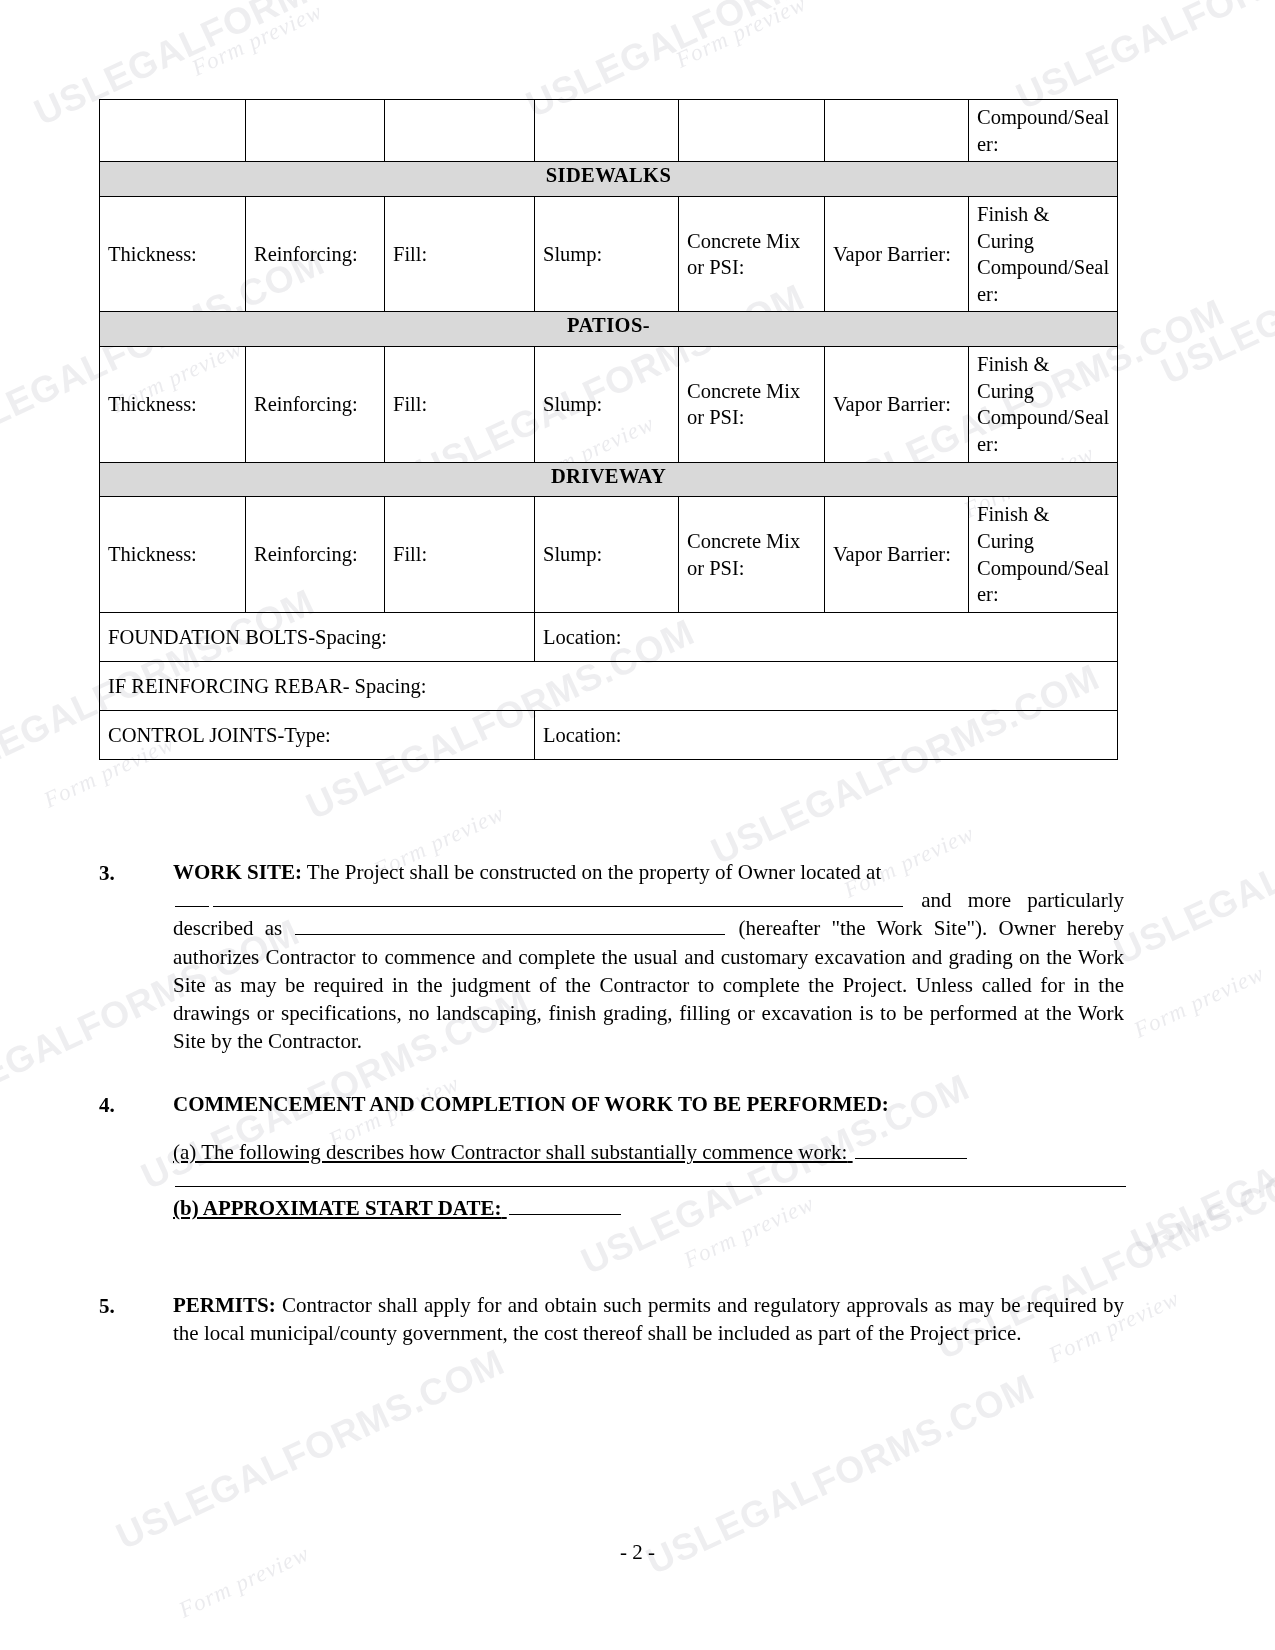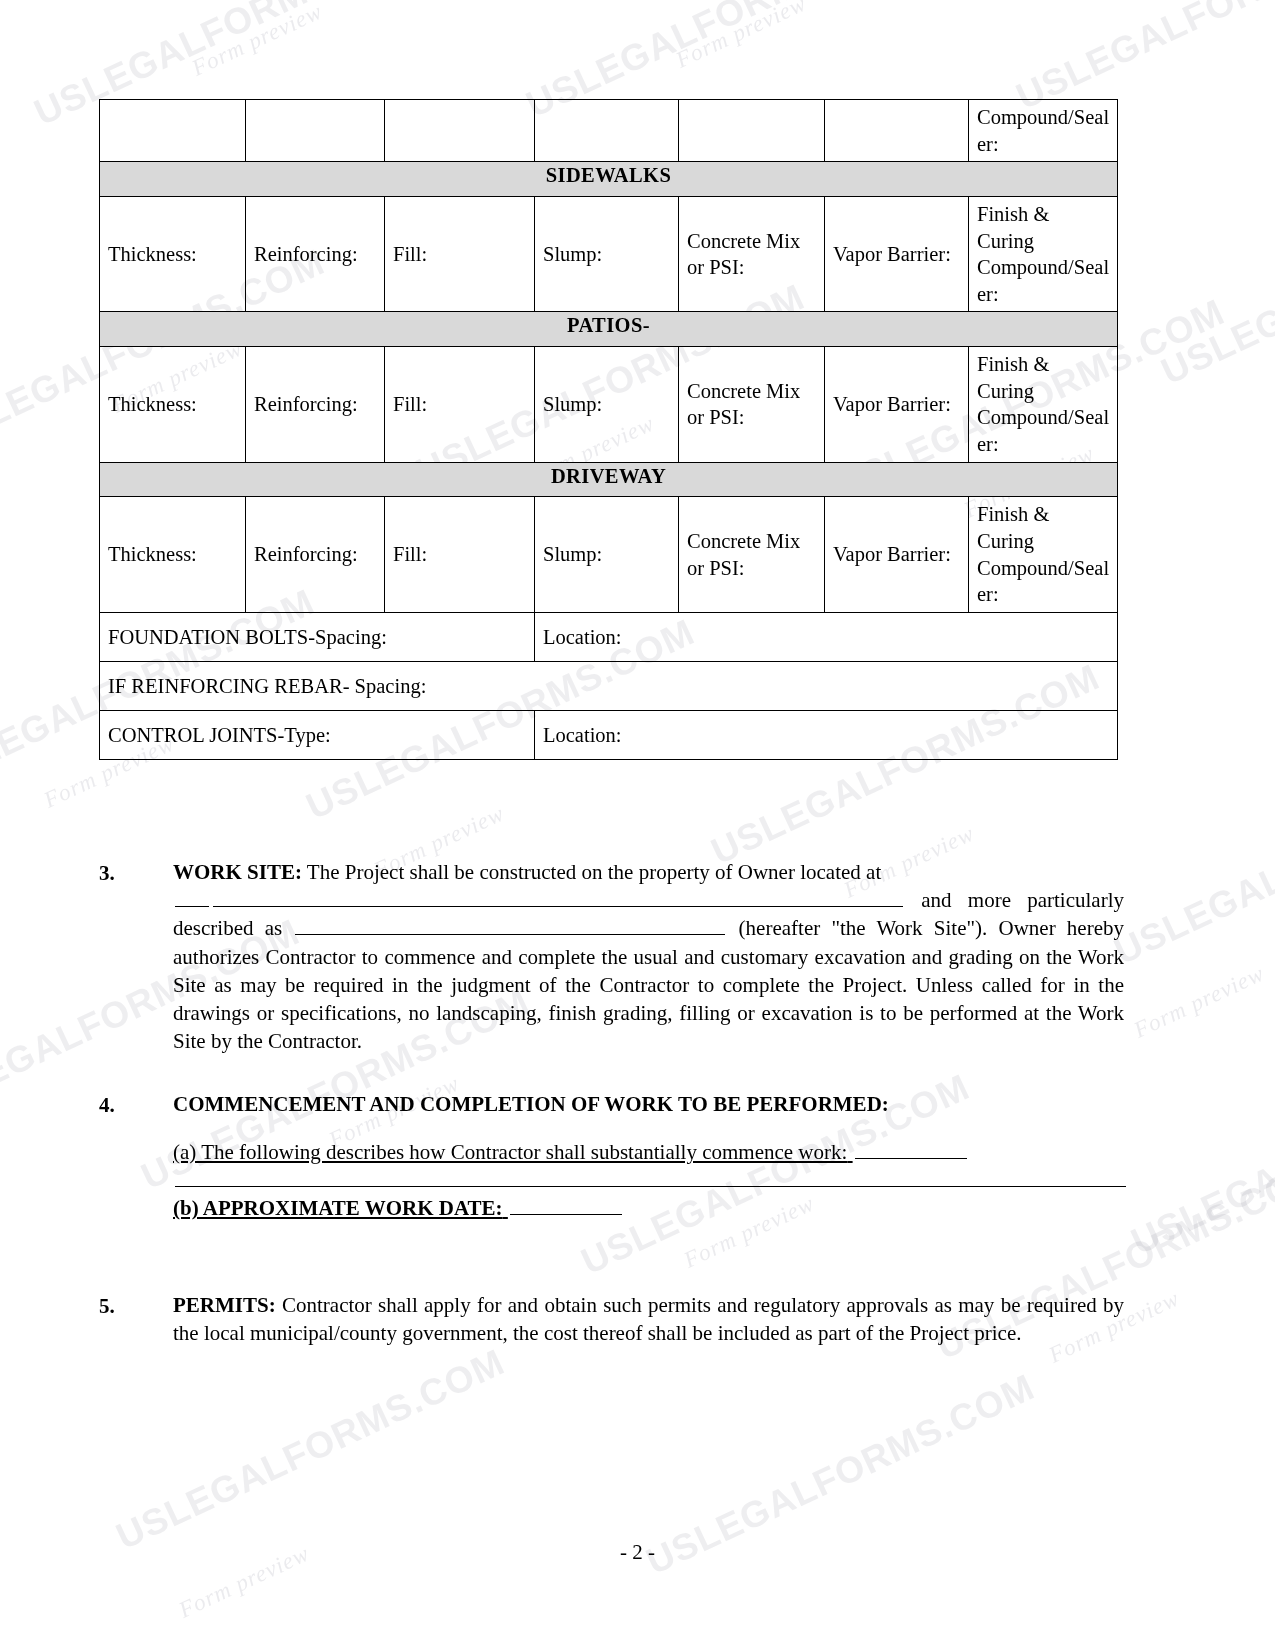--- a/index.html
+++ b/index.html
@@ -297,21 +297,21 @@
 
         <p class="sub-item nojust">
           <span>(a)  The following describes how Contractor shall substantially commence work:</span>
           <span class="blank-line bl-sm"></span>
         </p>
         <p class="sub-item nojust">
           <span class="blank-line bl-full"></span>
         </p>
 
         <p class="sub-item nojust">
-          <span class="sub-bold">(b)  APPROXIMATE WORK DATE:</span>
+          <span class="sub-bold">(b)  APPROXIMATE START DATE:</span>
           <span class="blank-line bl-sm"></span>
         </p>
 
         <div class="gap-md"></div>
 
       </div>
     </div>
 
     <div class="gap-md"></div>
 

